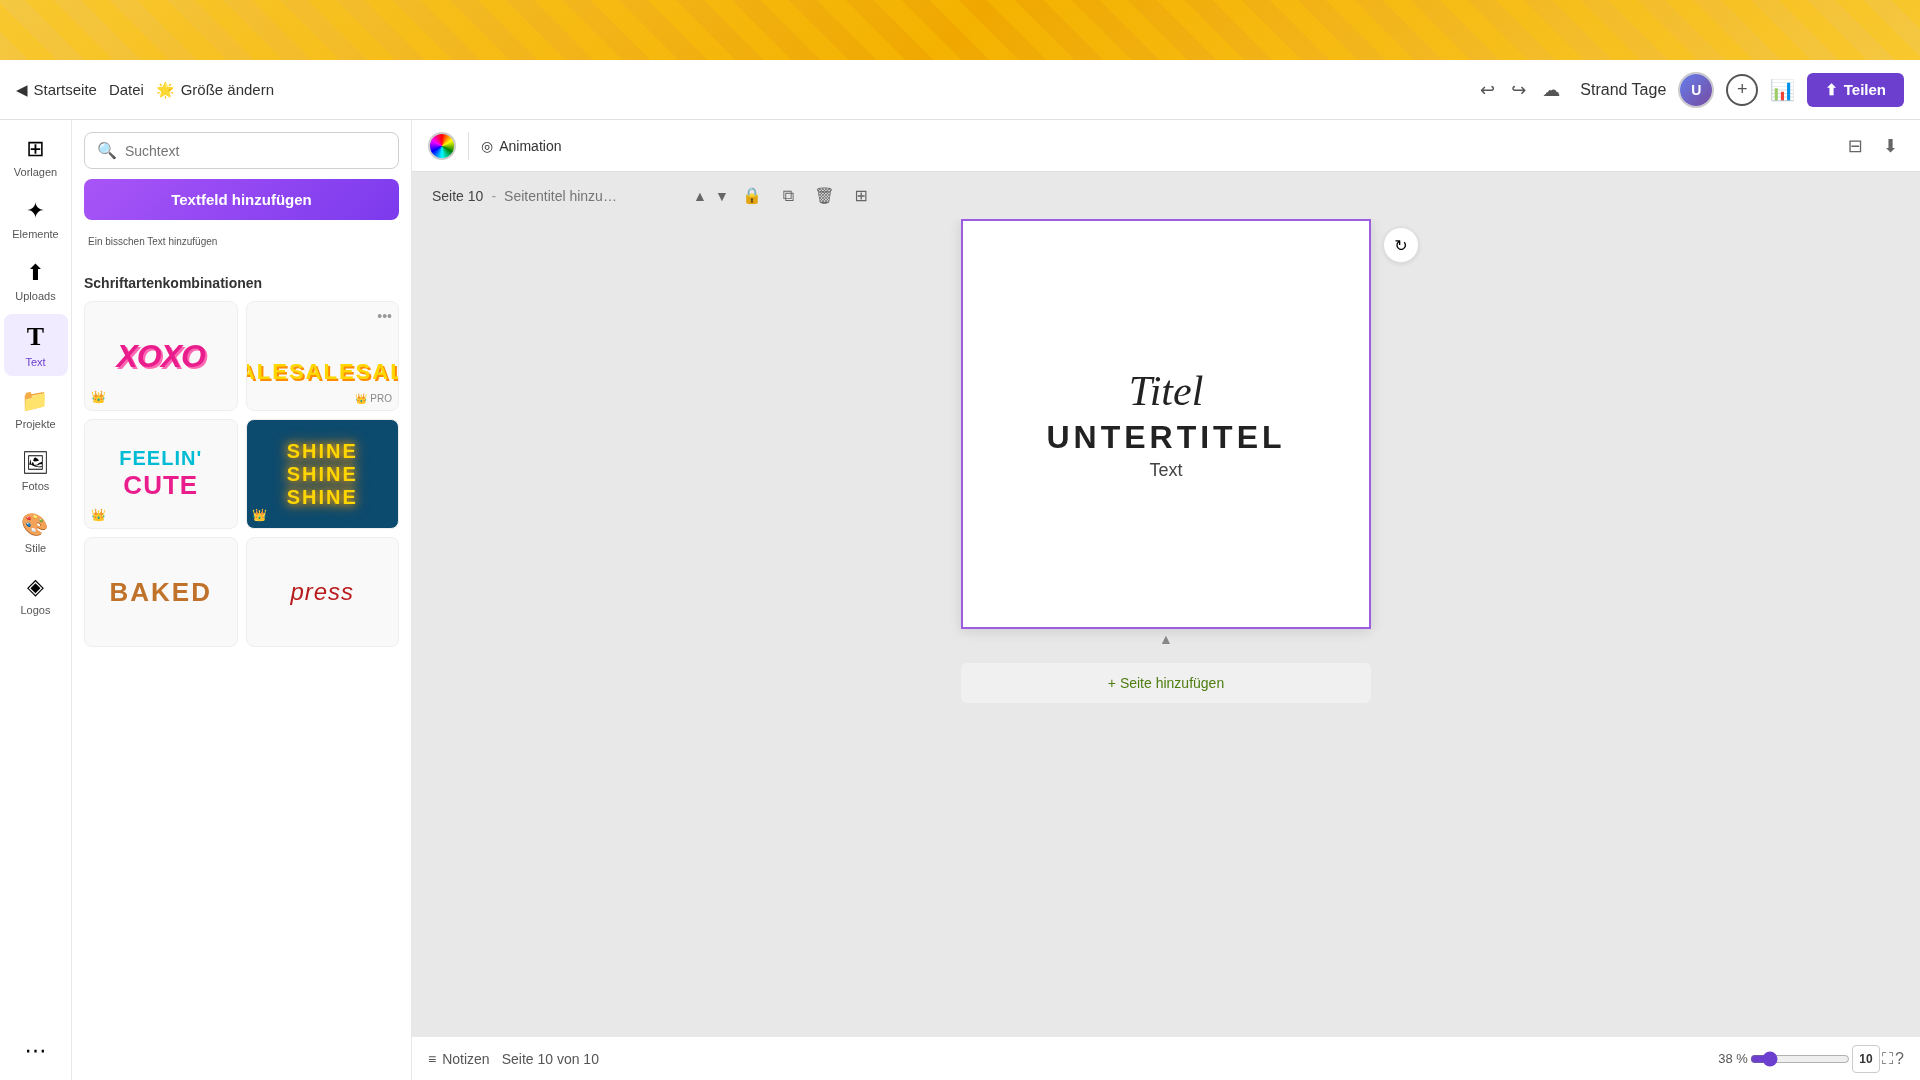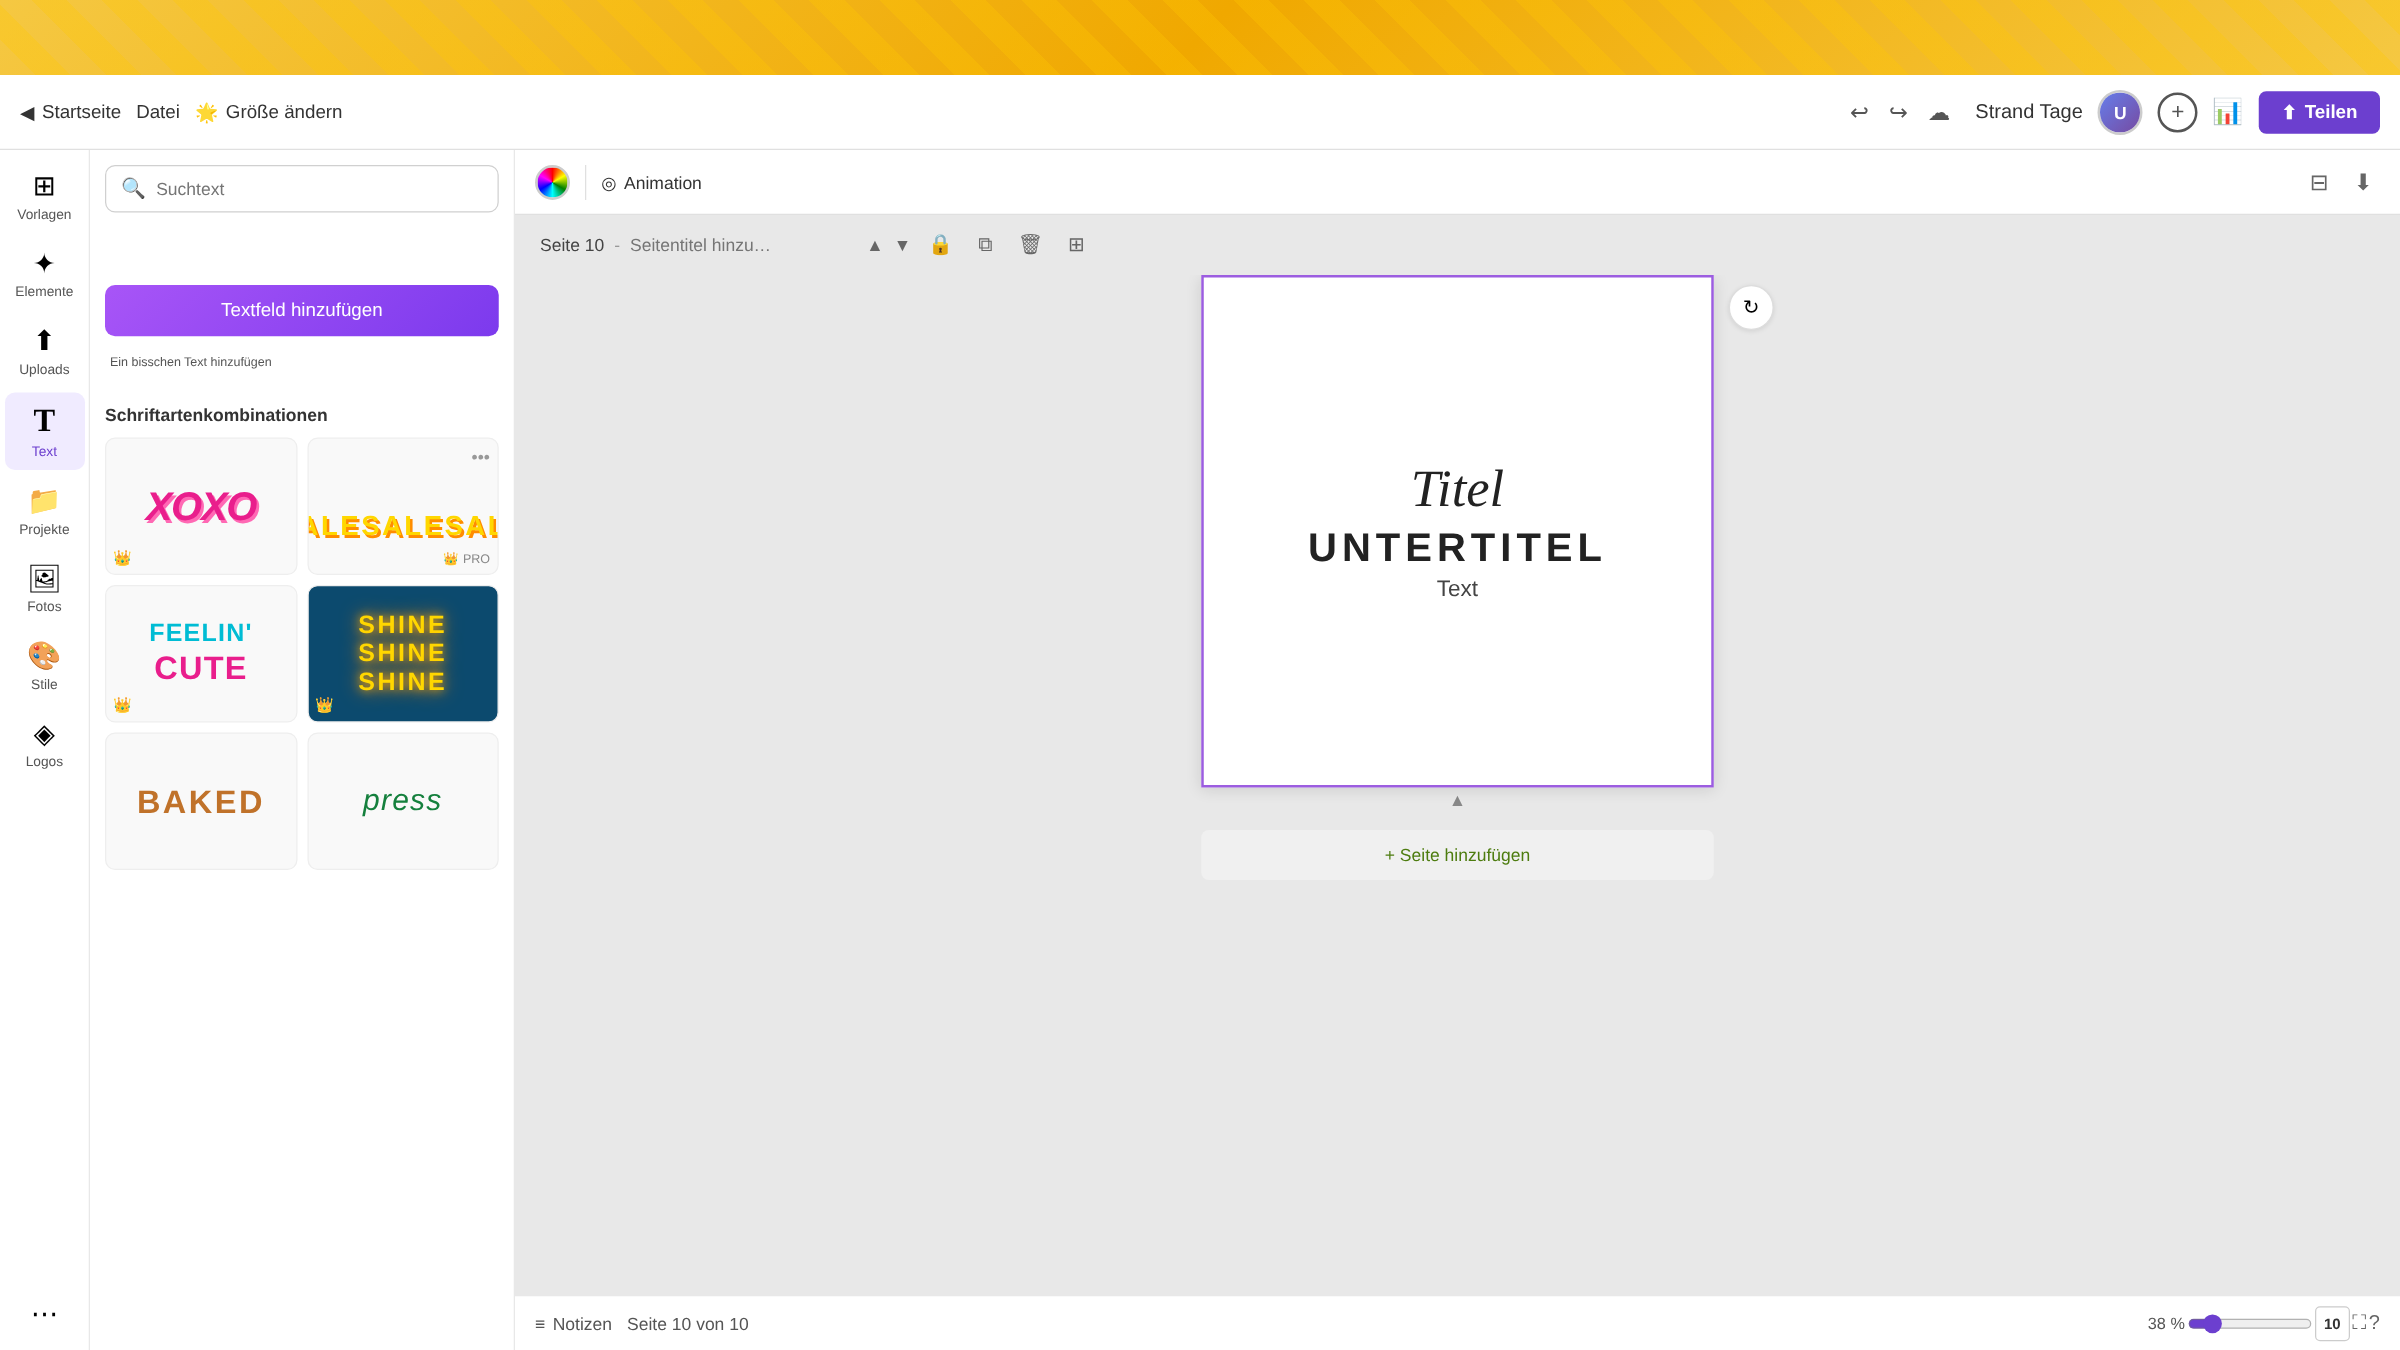--- a/index.html
+++ b/index.html
@@ -214,24 +214,23 @@
       background: transparent;
     }
     .btn-add-text {
       width: 100%;
       background: linear-gradient(135deg, #a855f7, #7c3aed);
       color: white;
       border: none;
       border-radius: 8px;
       padding: 12px;
       font-size: 15px;
-      font-weight: 400;
+      font-weight: 700;
       cursor: pointer;
       margin-bottom: 8px;
-      margin-top: 48px;
     }
     .btn-small-text {
       width: 100%;
       background: none;
       border: none;
       color: #555;
       font-size: 10px;
       cursor: pointer;
       text-align: left;
       padding: 8px 4px;
@@ -350,21 +349,21 @@
     
     .baked-text {
       font-size: 26px;
       font-weight: 900;
       color: #c0722a;
       letter-spacing: 2px;
     }
     .press-text {
       font-size: 24px;
       font-weight: 400;
-      color: #15803d;
+      color: #b91c1c;
       font-style: italic;
       letter-spacing: 1px;
     }
 
     
     .canvas-area {
       flex: 1;
       background: #e8e8e8;
       display: flex;
       flex-direction: column;

